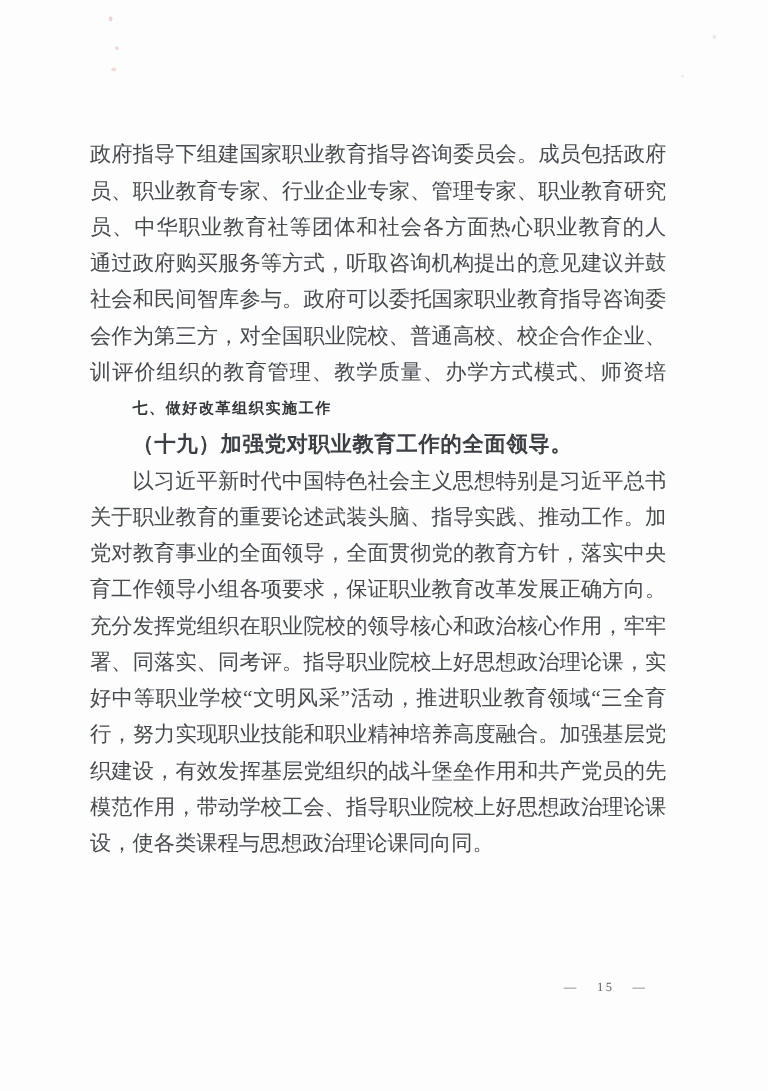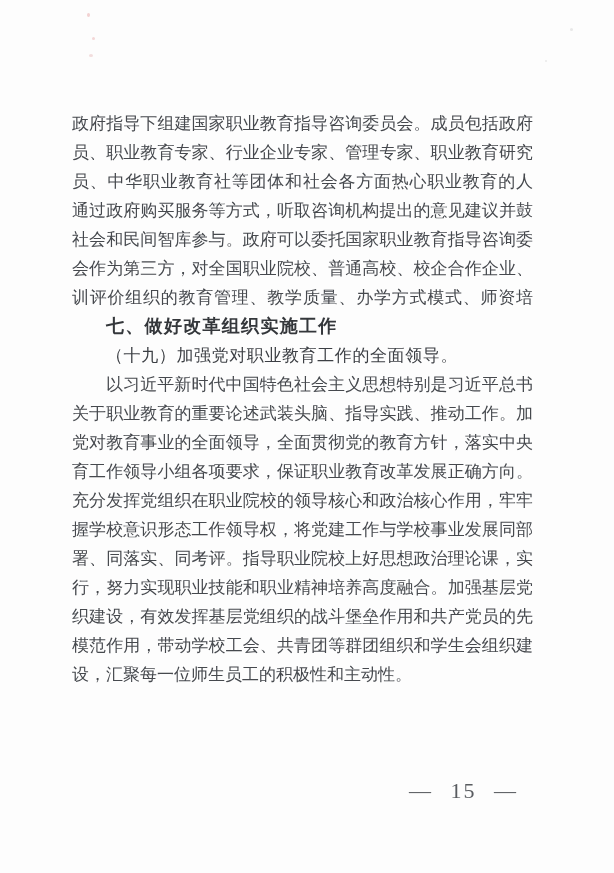--- a/index.html
+++ b/index.html
@@ -47,37 +47,37 @@
   }
   .para .line:last-child {
     text-align-last: left;
   }
   .block2 .line:first-child {
     text-indent: 34px;
   }
   .heading {
     font-family: "Liberation Sans", "DejaVu Sans", sans-serif;
     font-weight: bold;
-    font-size: 18px;
+    font-size: 12px;
     letter-spacing: 1.3px;
     color: #34373b;
     text-indent: 34px;
   }
   .subheading {
-    font-weight: normal;
+    font-weight: bold;
     font-size: 17px;
     letter-spacing: 0.6px;
     color: #3c3f44;
     text-indent: 34px;
   }
   .footer {
     position: absolute;
     top: 782px;
     right: 96px;
-    font-size: 22px;
+    font-size: 10px;
     line-height: 18px;
     color: #595c60;
     letter-spacing: 2px;
     word-spacing: 10px;
     white-space: nowrap;
   }
 </style>
 </head>
 <body>
 
@@ -104,25 +104,25 @@
     <div class="heading">七、做好改革组织实施工作</div>
 
     <div class="subheading">（十九）加强党对职业教育工作的全面领导。</div>
 
     <div class="para block2">
         <div class="line">以习近平新时代中国特色社会主义思想特别是习近平总书记</div>
         <div class="line">关于职业教育的重要论述武装头脑、指导实践、推动工作。加强</div>
         <div class="line">党对教育事业的全面领导，全面贯彻党的教育方针，落实中央教</div>
         <div class="line">育工作领导小组各项要求，保证职业教育改革发展正确方向。要</div>
         <div class="line">充分发挥党组织在职业院校的领导核心和政治核心作用，牢牢把</div>
-        <div class="line">握学校意识形态工作领导权，将党建工作与学校事业发展同部</div>
         <div class="line">署、同落实、同考评。指导职业院校上好思想政治理论课，实施</div>
+        <div class="line">好中等职业学校“文明风采”活动，推进职业教育领域“三全育</div>
         <div class="line">行，努力实现职业技能和职业精神培养高度融合。加强基层党组</div>
         <div class="line">织建设，有效发挥基层党组织的战斗堡垒作用和共产党员的先锋</div>
-        <div class="line">模范作用，带动学校工会、共青团等群团组织和学生会组织建</div>
-        <div class="line">设，汇聚每一位师生员工的积极性和主动性。</div>
+        <div class="line">模范作用，带动学校工会、指导职业院校上好思想政治理论课</div>
+        <div class="line">设，使各类课程与思想政治理论课同向同。</div>
       </div>
 
   </div>
 
   <div class="footer">— 15 —</div>
 
 </div>
 
 </body></html>

